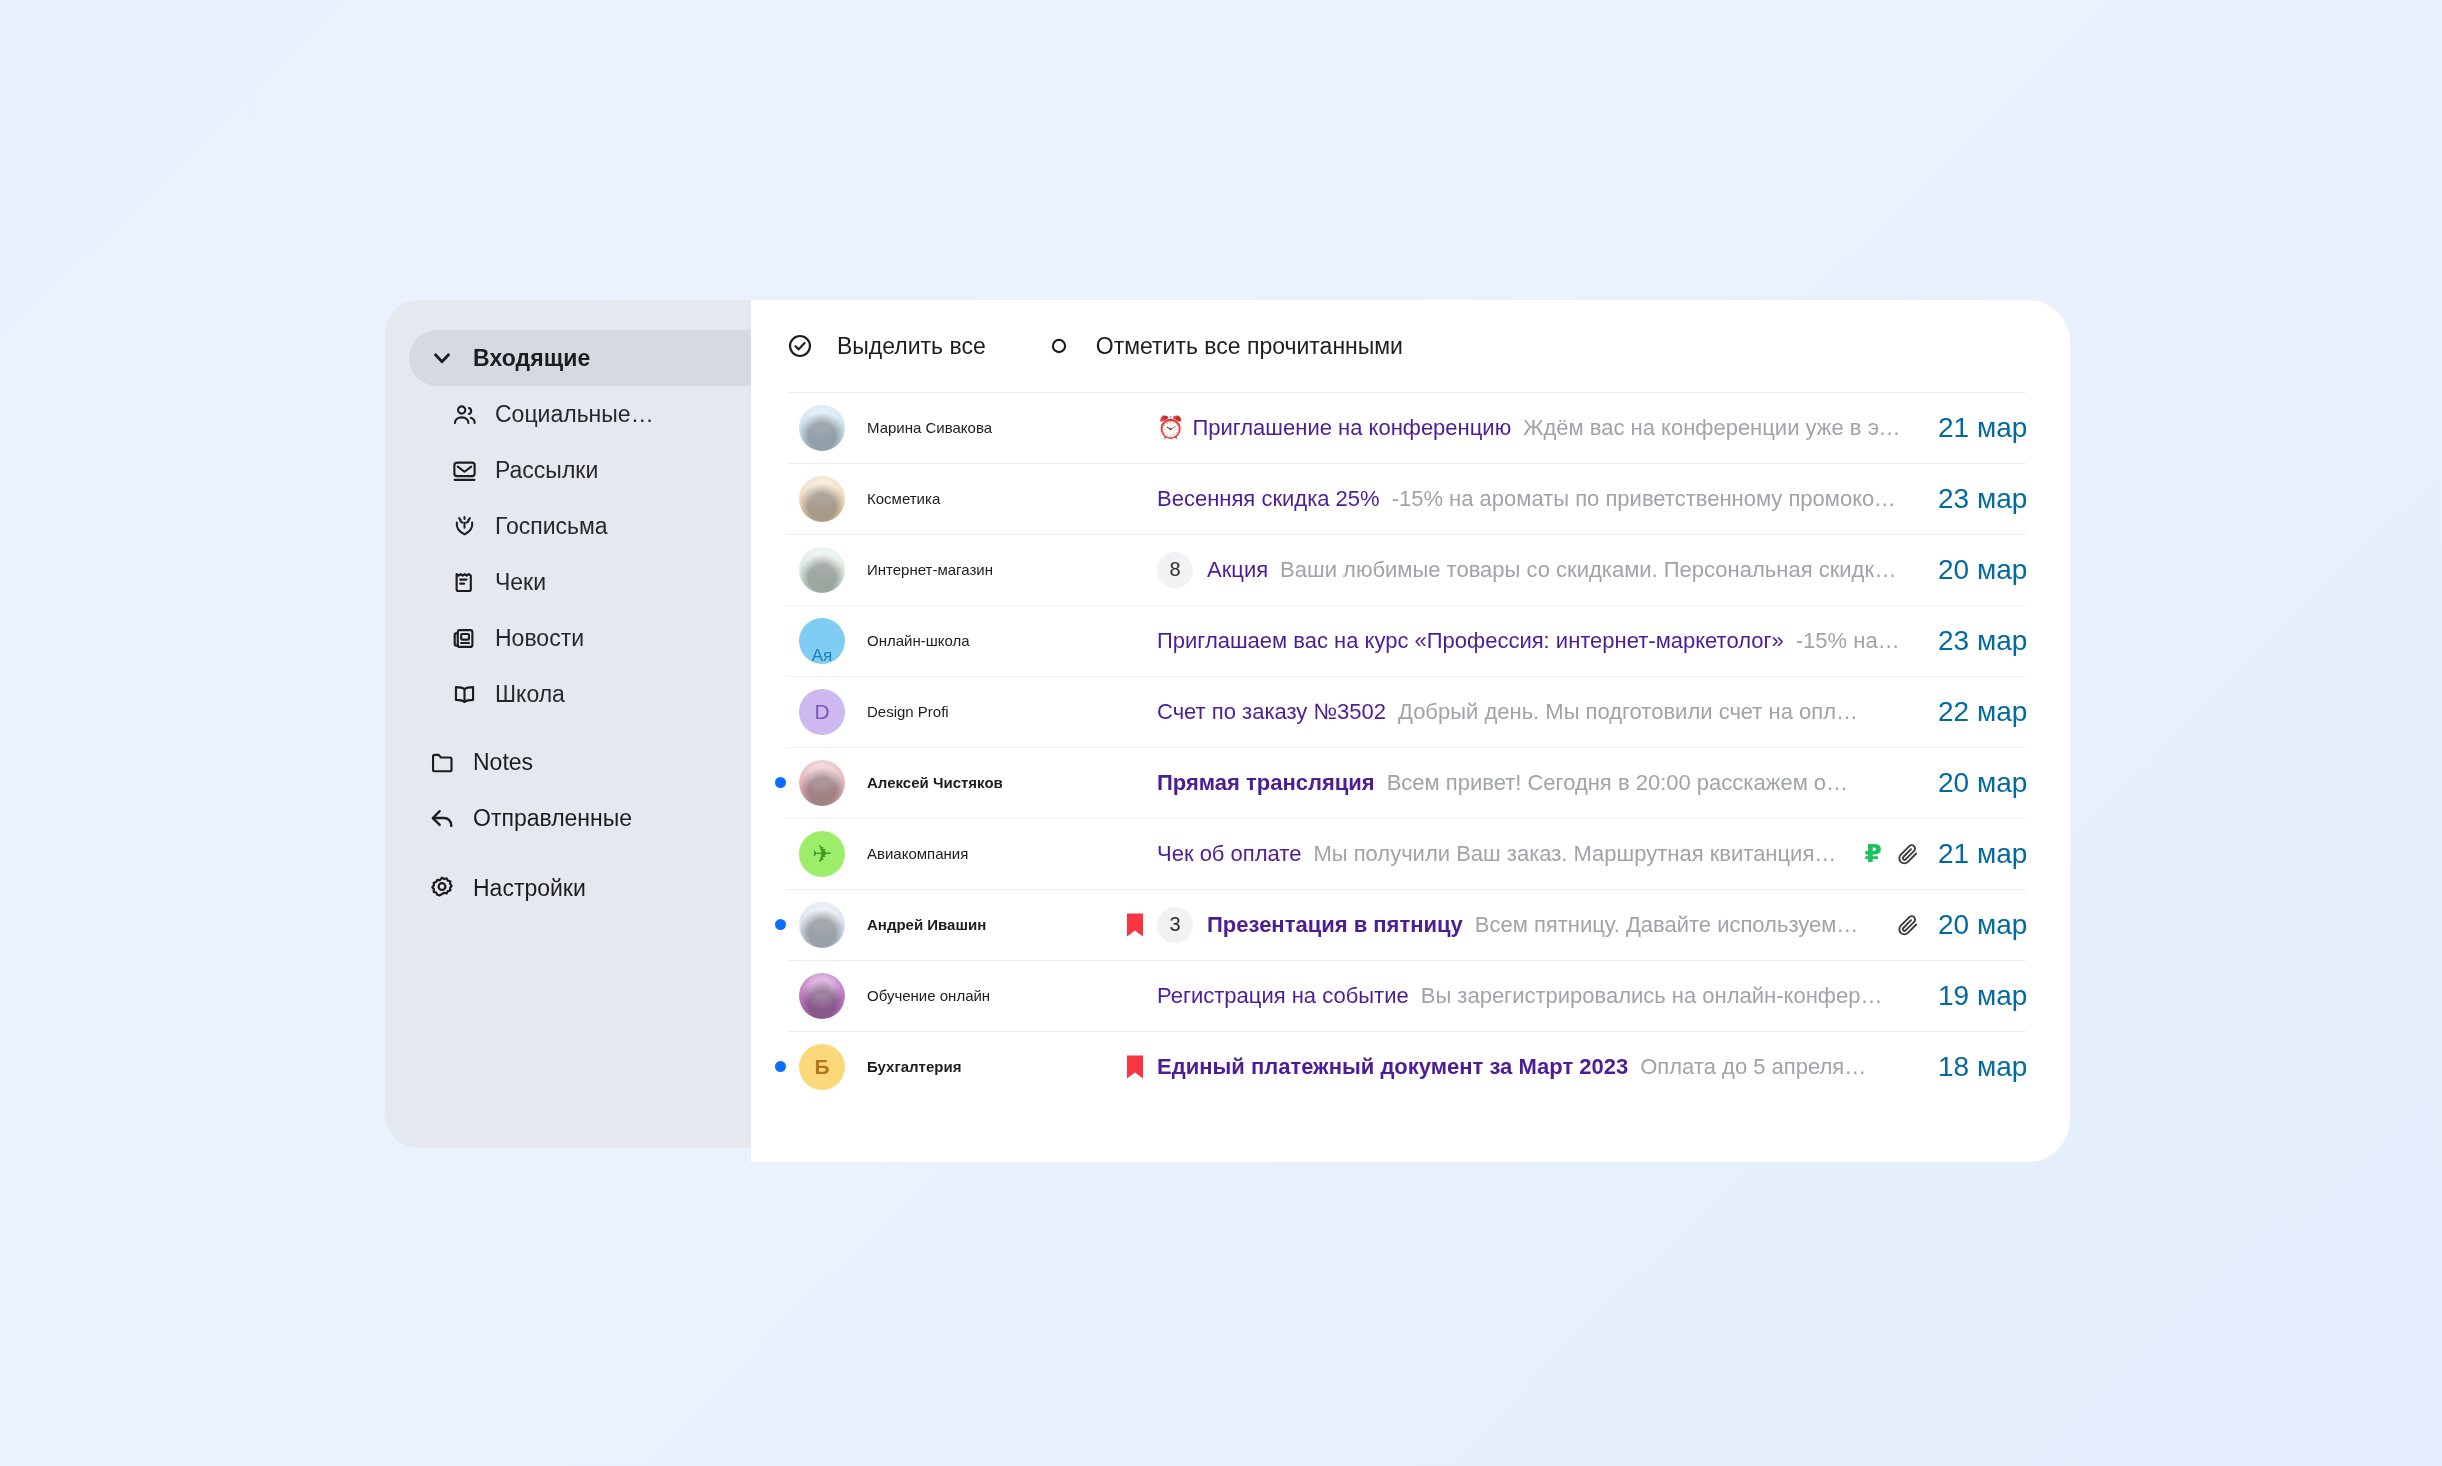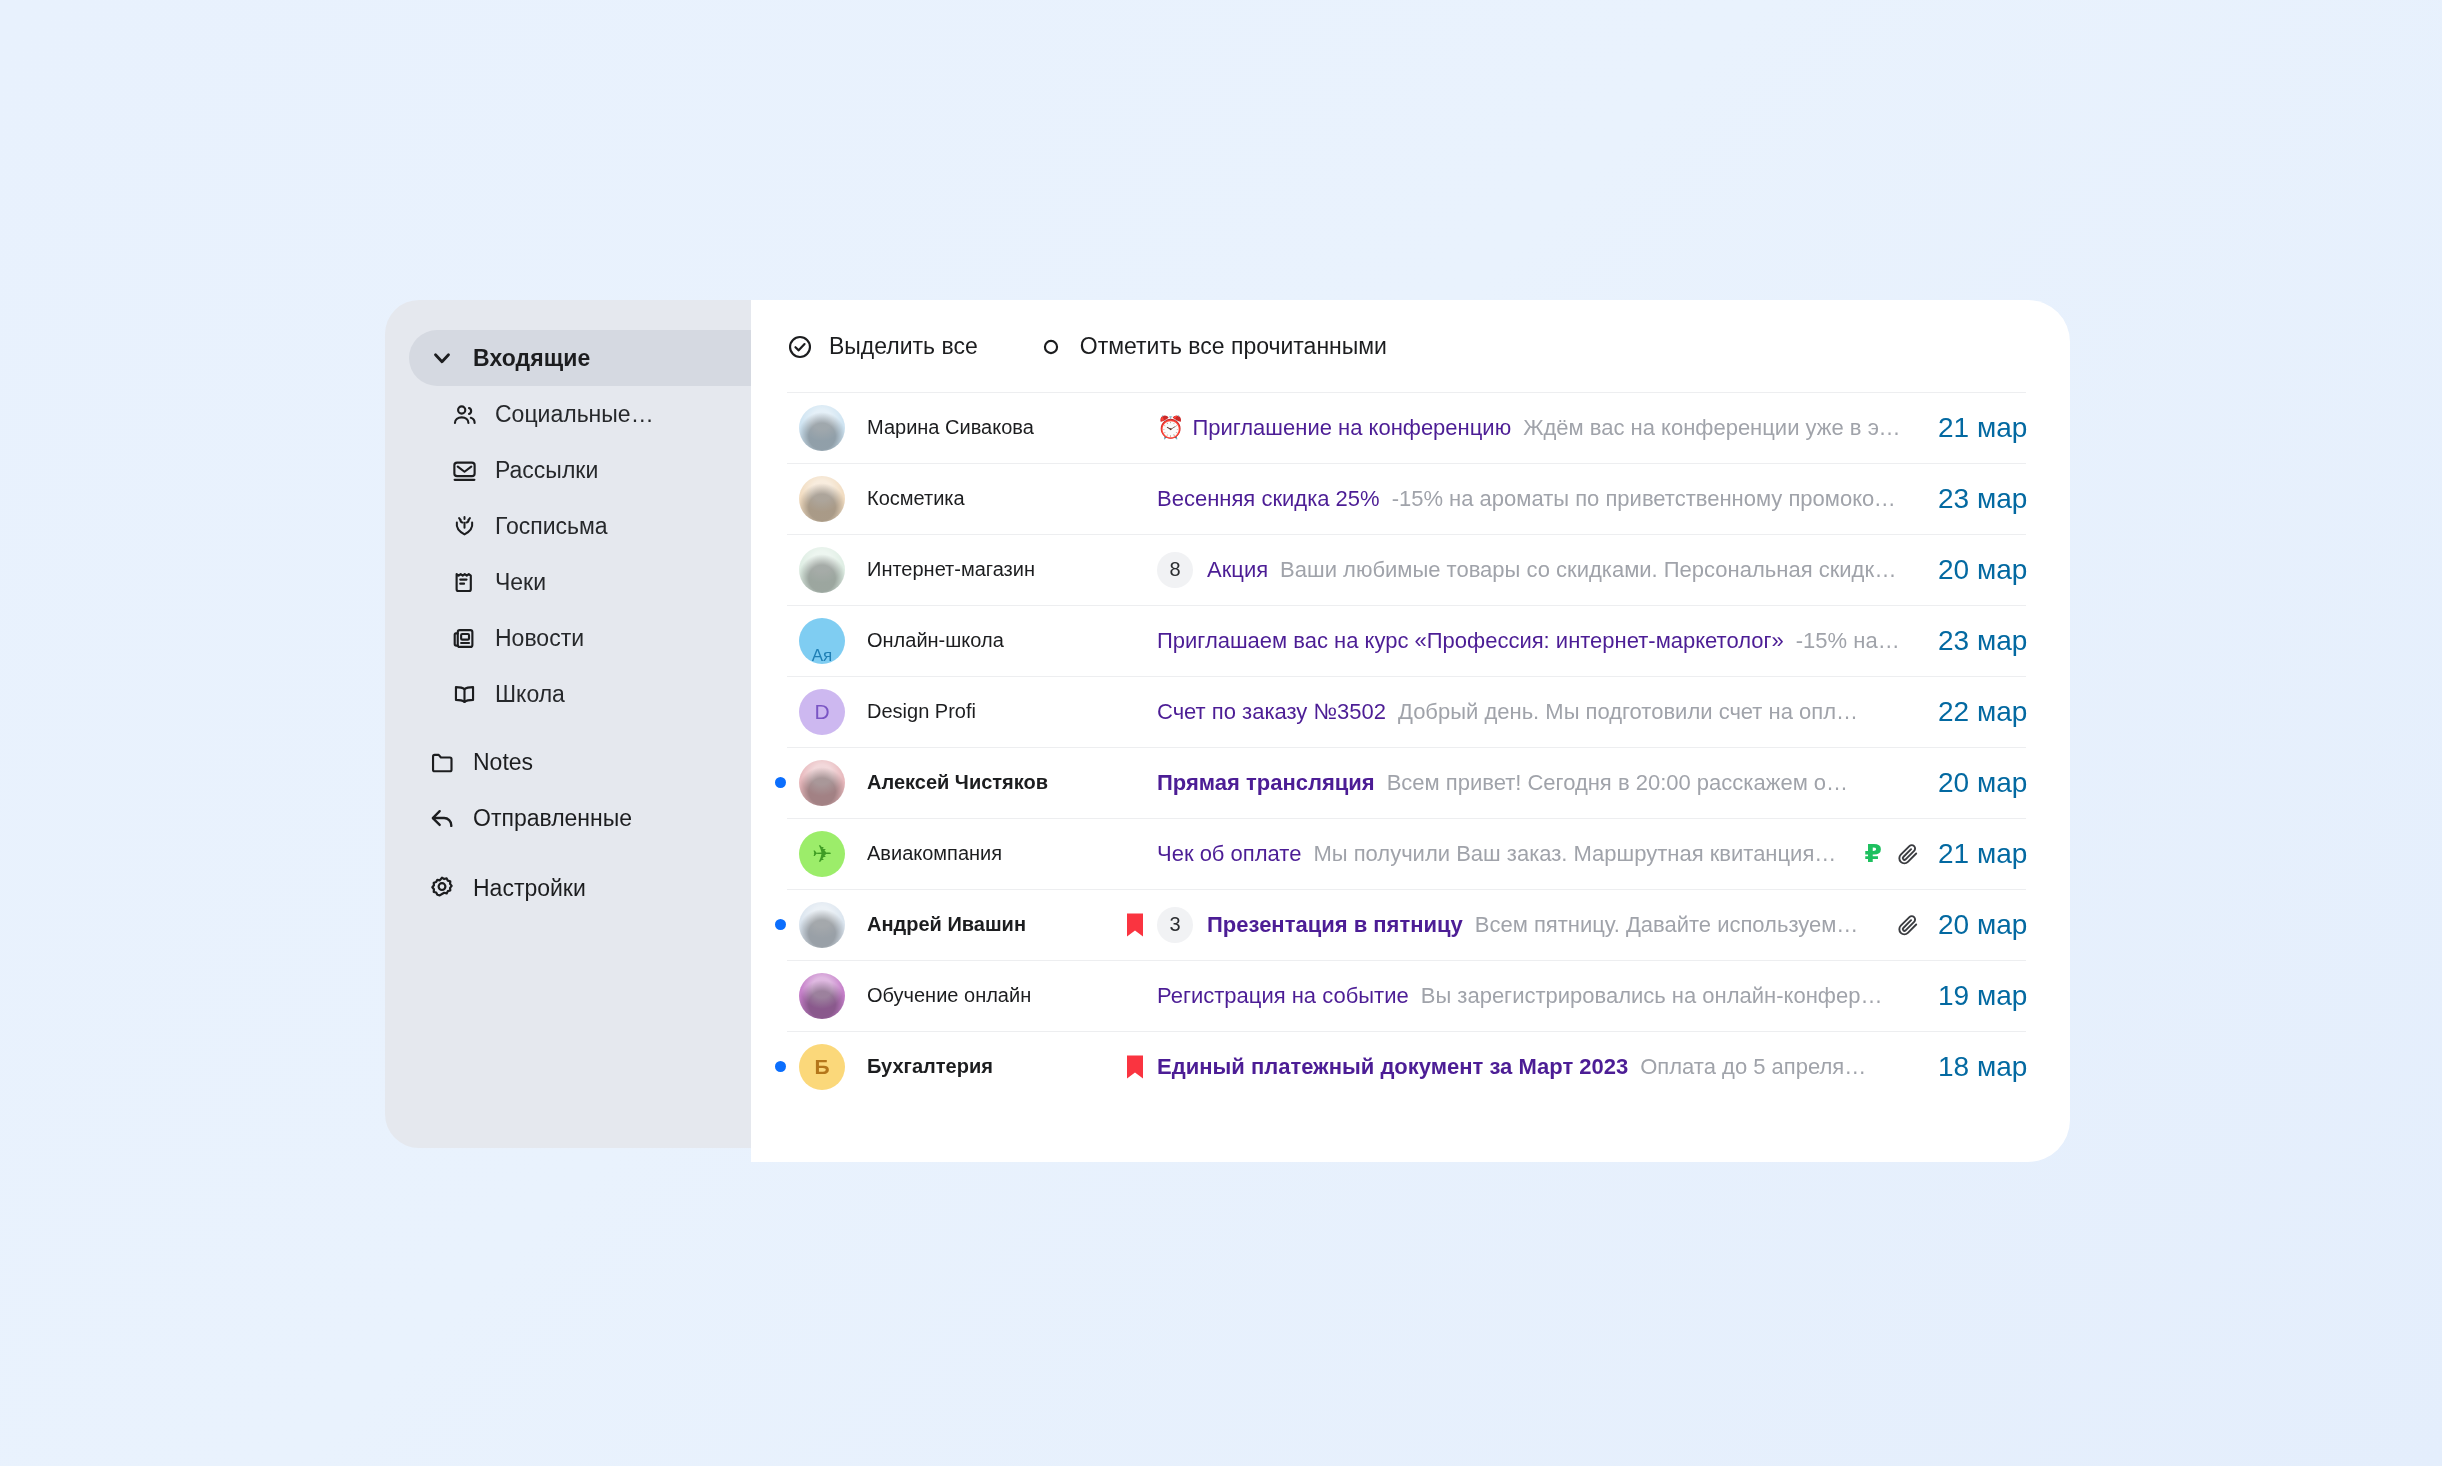--- a/index.html
+++ b/index.html
@@ -79,21 +79,21 @@
   }
 
   
   #toolbar {
     height: 92px;
     display: flex; align-items: center;
     padding-left: 36px;
     gap: 60px;
   }
   .tb-btn {
-    display: flex; align-items: flex-end; gap: 16px;
+    display: flex; align-items: center; gap: 24px;
     cursor: pointer;
     font-size: 23px; color: #1c1d1f;
     white-space: nowrap;
   }
   .tb-ico { width: 26px; height: 26px; display: flex; align-items: center; justify-content: center; }
 
   
   #list { display: flex; flex-direction: column; }
   .row {
     position: relative;
@@ -122,21 +122,21 @@
     display: flex; align-items: center; justify-content: center;
     font-size: 21px;
     overflow: hidden;
     position: relative;
   }
   .avatar .glyph { font-size: 24px; line-height: 1; }
 
   .sender {
     width: 246px; flex: 0 0 246px;
     margin-left: 22px;
-    font-size: 20px;
+    font-size: 15px;
     color: #1c1d1f;
     white-space: nowrap; overflow: hidden; text-overflow: ellipsis;
   }
   .row.unread .sender { font-weight: 700; }
 
   .flag-cell { width: 44px; flex: 0 0 44px; display: flex; justify-content: center; align-items: center; }
 
   .count-badge {
     flex: 0 0 auto;
     min-width: 36px; height: 36px;

